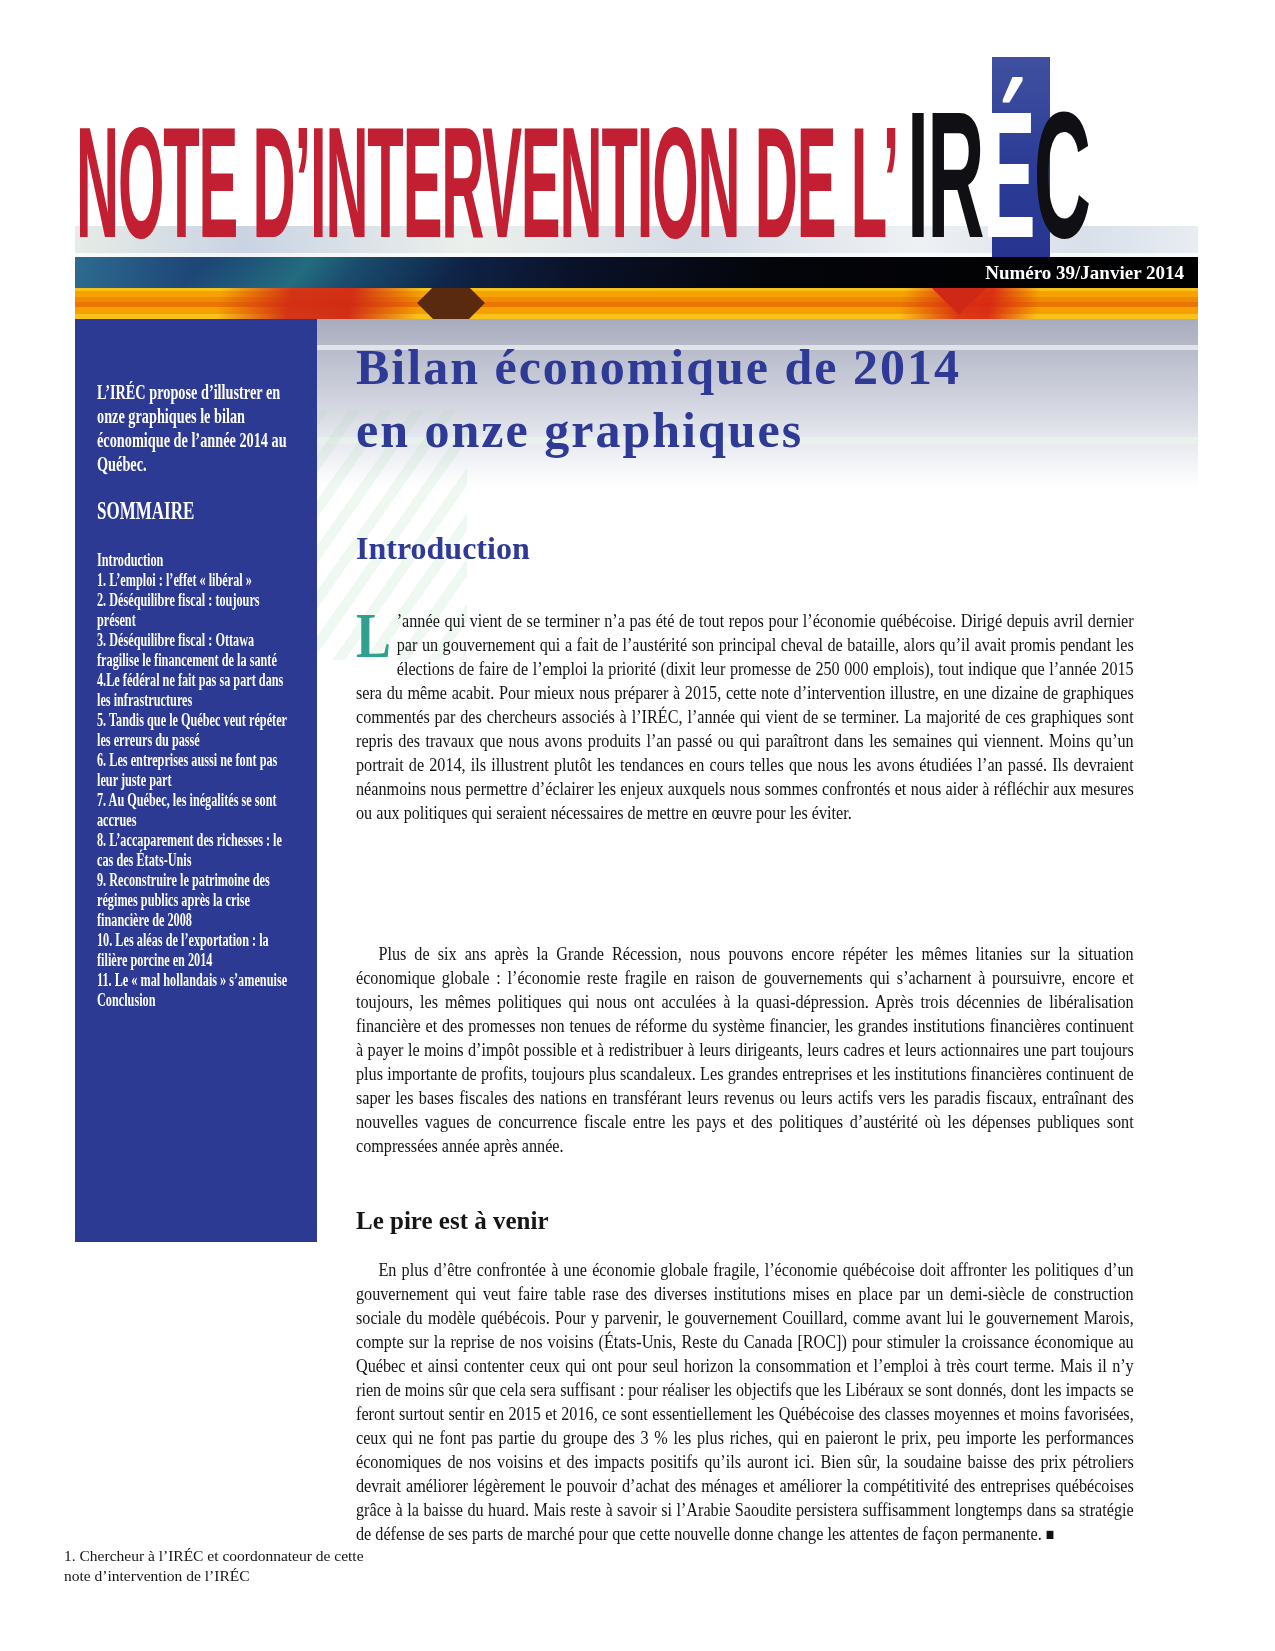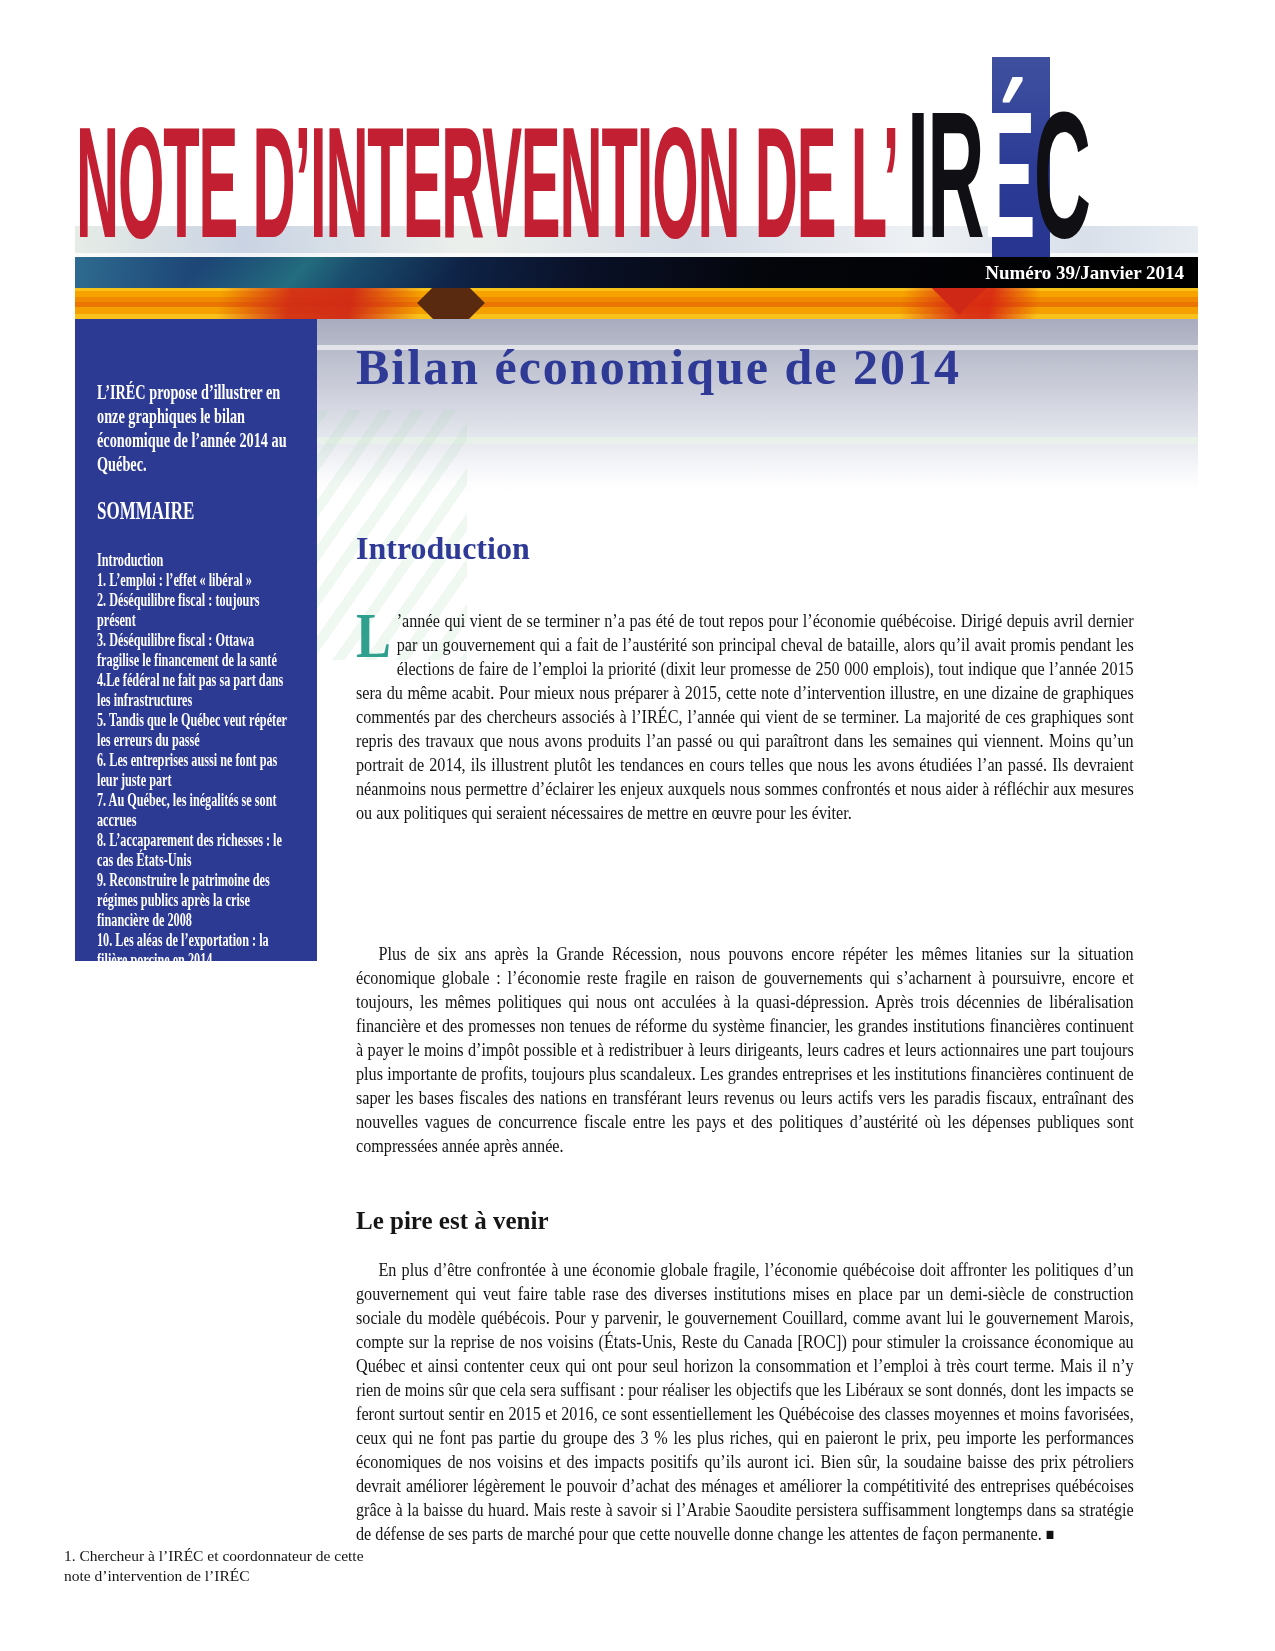--- a/index.html
+++ b/index.html
@@ -65,21 +65,21 @@
   }
   .backdrop::before { content:""; position:absolute; left:0; top:26px; width:100%; height:5px; background:rgba(255,255,255,.6); }
   .backdrop::after  { content:""; position:absolute; left:0; top:118px; width:100%; height:7px; background:rgba(232,242,232,.8); }
   .green-decor {
     position:absolute; left:317px; top:398px; width:150px; height:250px; opacity:.4;
     background:repeating-linear-gradient(125deg, rgba(170,215,180,.45) 0 10px, rgba(255,255,255,0) 10px 26px);
   }
 
   
   .sidebar {
-    position:absolute; left:75px; top:307px; width:242px; height:642px;
+    position:absolute; left:75px; top:307px; width:242px; height:923px;
     background:#2c3a94; color:#ffffff; z-index:4;
   }
   .side-inner {
     position:absolute; left:22px; top:61px; width:294px;
     transform:scaleX(.68); transform-origin:top left; font-weight:bold;
   }
   .side-intro { font-size:21px; line-height:24px; }
   .side-title { margin-top:22px; font-size:25px; line-height:26px; }
   .side-list  { margin-top:26px; font-size:18px; line-height:20px; }
   .side-item  { margin:0; }
@@ -162,21 +162,21 @@
         <div class="side-item">8. L’accaparement des richesses : le cas des États-Unis</div>
         <div class="side-item">9. Reconstruire le patrimoine des régimes publics après la crise financière de 2008</div>
         <div class="side-item">10. Les aléas de l’exportation : la filière porcine en 2014</div>
         <div class="side-item">11. Le « mal hollandais » s’amenuise</div>
         <div class="side-item">Conclusion</div>
       </div>
     </div>
   </aside>
 
   <main class="main">
-    <h1 class="art-title"><span>Bilan économique de 2014</span><br></h1>
+    <h1 class="art-title"><span>Bilan économique de 2014</span><br><span>en onze graphiques</span></h1>
 
 
     <h2 class="h-intro">Introduction</h2>
 
     <div class="par-wrap p1">
       <p><span class="dropcap">L</span><span>’année qui vient de se terminer n’a pas été de tout repos pour l’économie québécoise. Dirigé depuis avril dernier par un gouvernement qui a fait de l’austérité son principal cheval de bataille, alors qu’il avait promis pendant les élections de faire de l’emploi la priorité (dixit leur promesse de 250 000 emplois), tout indique que l’année 2015 sera du même acabit. Pour mieux nous préparer à 2015, cette note d’intervention illustre, en une dizaine de graphiques commentés par des chercheurs associés à l’IRÉC, l’année qui vient de se terminer. La majorité de ces graphiques sont repris des travaux que nous avons produits l’an passé ou qui paraîtront dans les semaines qui viennent. Moins qu’un portrait de 2014, ils illustrent plutôt les tendances en cours telles que nous les avons étudiées l’an passé. Ils devraient néanmoins nous permettre d’éclairer les enjeux auxquels nous sommes confrontés et nous aider à réfléchir aux mesures ou aux politiques qui seraient nécessaires de mettre en œuvre pour les éviter.</span></p>
     </div>
 
 
     <div class="par-wrap p2 indent">

